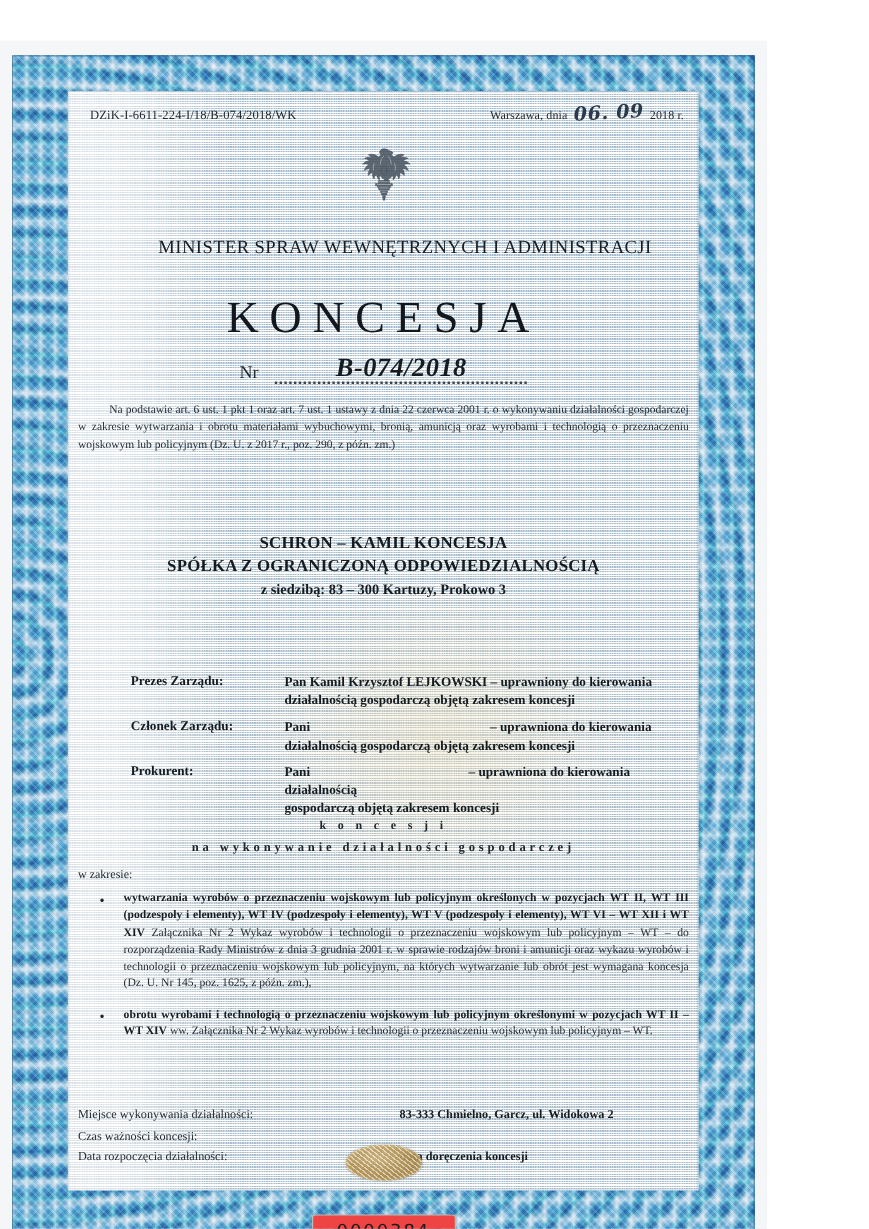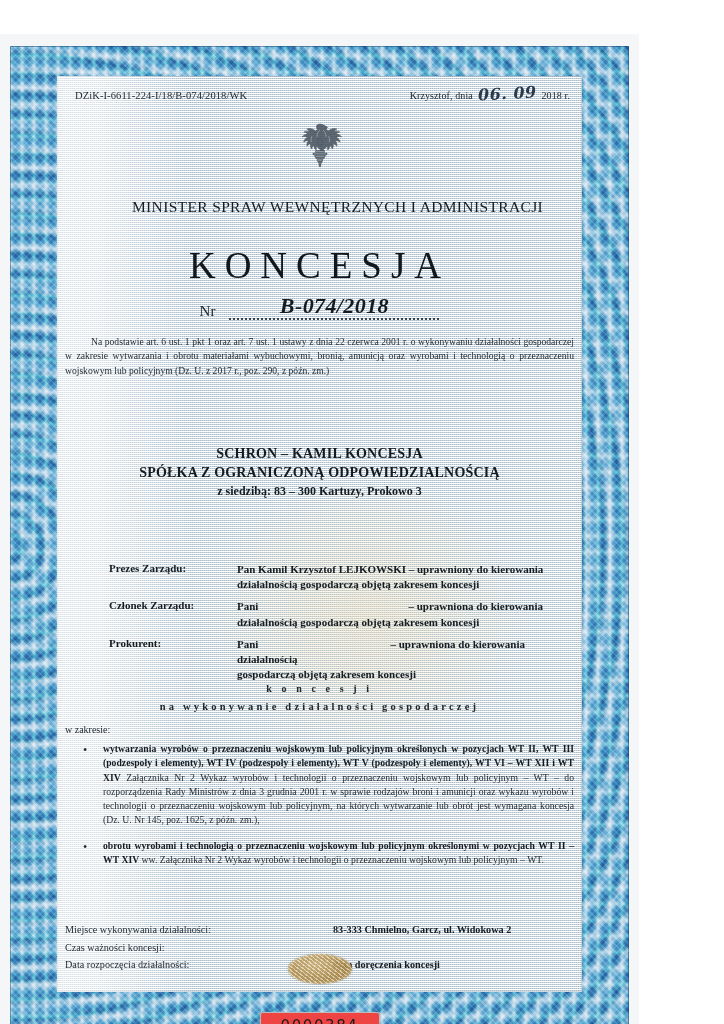--- a/index.html
+++ b/index.html
@@ -212,21 +212,21 @@
 <div id="doc">
   <div class="page-edge"></div>
   <div class="border-frame"></div>
   <div class="inner-field"></div>
 
   <div class="content">
 
     <div class="row-top">
       <span class="ref-no">DZiK-I-6611-224-I/18/B-074/2018/WK</span>
       <span class="date-wrap">
-        <span>Krzysztof, dnia</span>
+        <span>Warszawa, dnia</span>
         <span class="date-hand">06. 09</span>
         <span class="date-year">2018 r.</span>
       </span>
     </div>
 
     <svg class="emblem" viewBox="0 0 52 56">
       <g fill="#44505c" stroke="#2e3840" stroke-width=".5">
         <path d="M26 4c-2.2 0-3.6 1.3-3.6 2.9 0 1.1.7 1.9 1.6 2.3-.9.3-1.8.9-2.6 1.7-1.5-1.4-3.6-2.4-5.9-2.4-1 0-1.9.2-2.6.5 1.3.5 2.3 1.4 2.9 2.5-1.9-.6-4.2-.5-6 .5 1.6.2 3 .9 3.9 1.9-2.2.2-4.3 1.3-5.6 3 1.9-.5 3.8-.4 5.3.3-1.9 1-3.3 2.8-3.8 4.9 1.6-1.1 3.3-1.6 4.9-1.5-1.3 1.6-1.9 3.7-1.5 5.7 1-1.4 2.3-2.4 3.7-2.8-.5 1.9-.2 4 .9 5.6.3-1.6 1.1-3 2.1-3.9.2 1.9 1.1 3.7 2.5 4.9-.2-1.4 0-2.8.5-4 .8 1.5 2.1 2.7 3.6 3.3l-.3 1.6h3.8l-.3-1.6c1.5-.6 2.8-1.8 3.6-3.3.5 1.2.7 2.6.5 4 1.4-1.2 2.3-3 2.5-4.9 1 .9 1.8 2.3 2.1 3.9 1.1-1.6 1.4-3.7.9-5.6 1.4.4 2.7 1.4 3.7 2.8.4-2-.2-4.1-1.5-5.7 1.6-.1 3.3.4 4.9 1.5-.5-2.1-1.9-3.9-3.8-4.9 1.5-.7 3.4-.8 5.3-.3-1.3-1.7-3.4-2.8-5.6-3 .9-1 2.3-1.7 3.9-1.9-1.8-1-4.1-1.1-6-.5.6-1.1 1.6-2 2.9-2.5-.7-.3-1.6-.5-2.6-.5-2.3 0-4.4 1-5.9 2.4-.8-.8-1.7-1.4-2.6-1.7.9-.4 1.6-1.2 1.6-2.3C29.6 5.3 28.2 4 26 4z"></path>
         <path d="M21.5 30.5h9v2h-9z"></path>
         <path d="M19 33h14v1.8H19z"></path>

